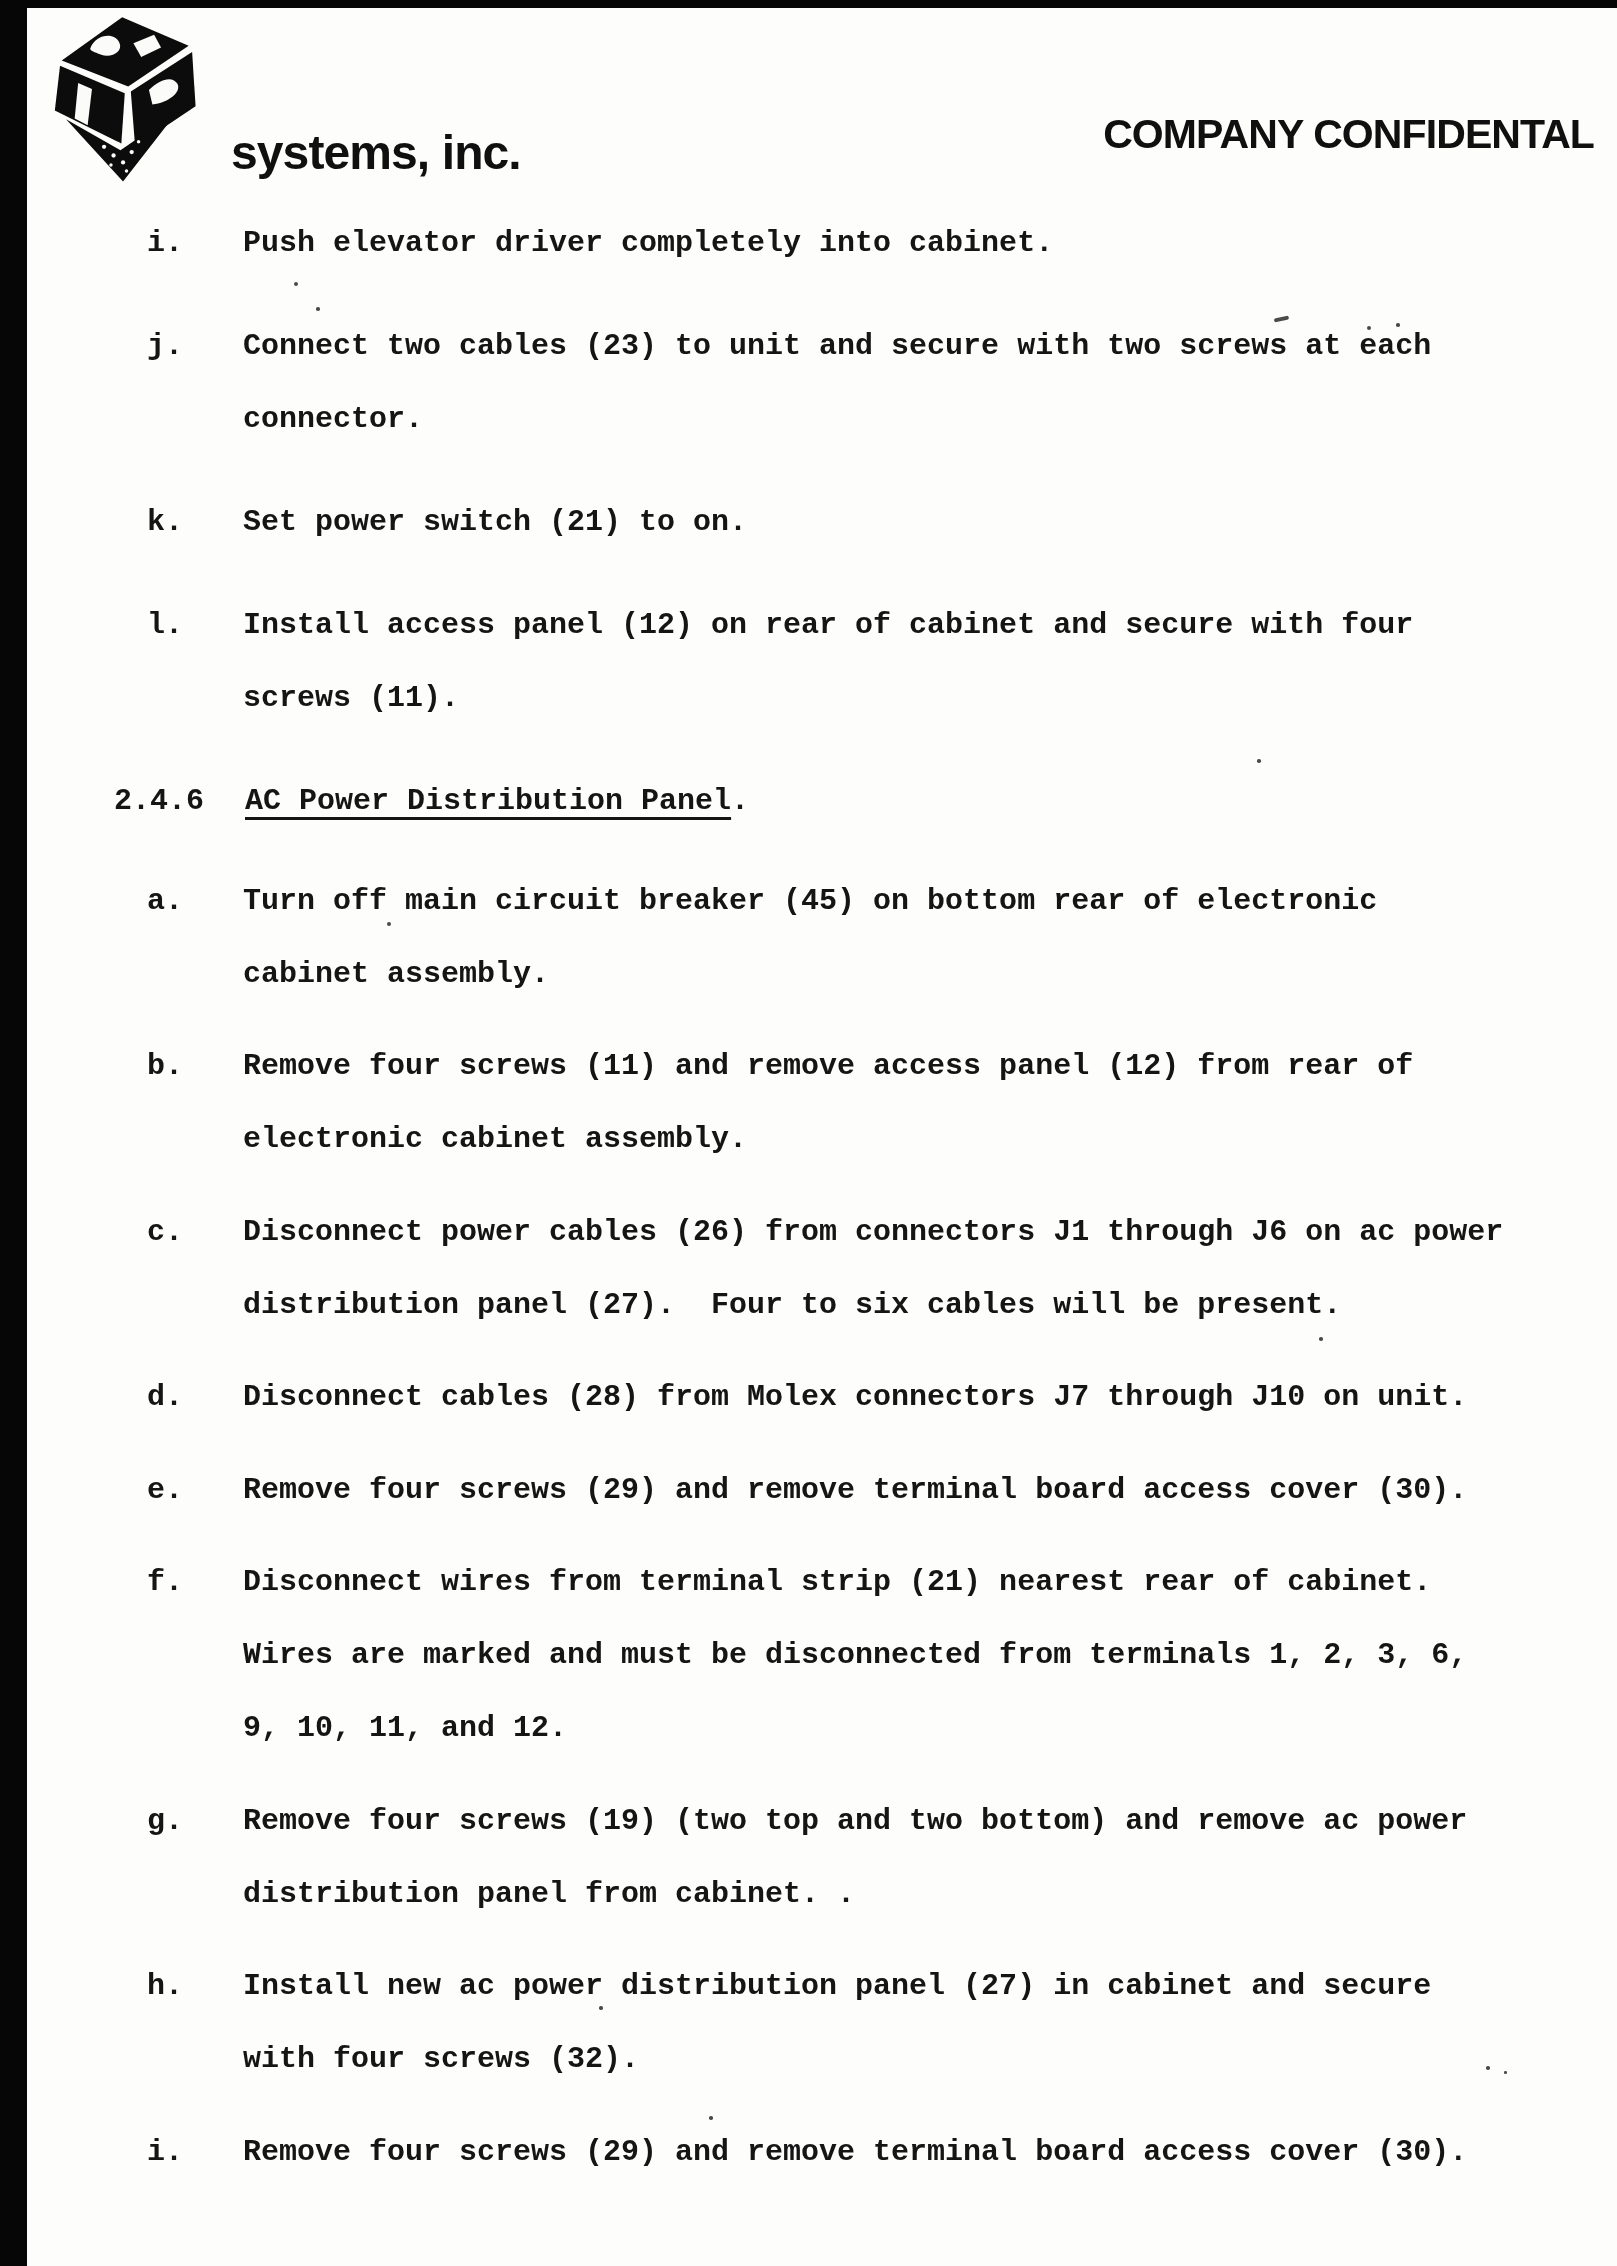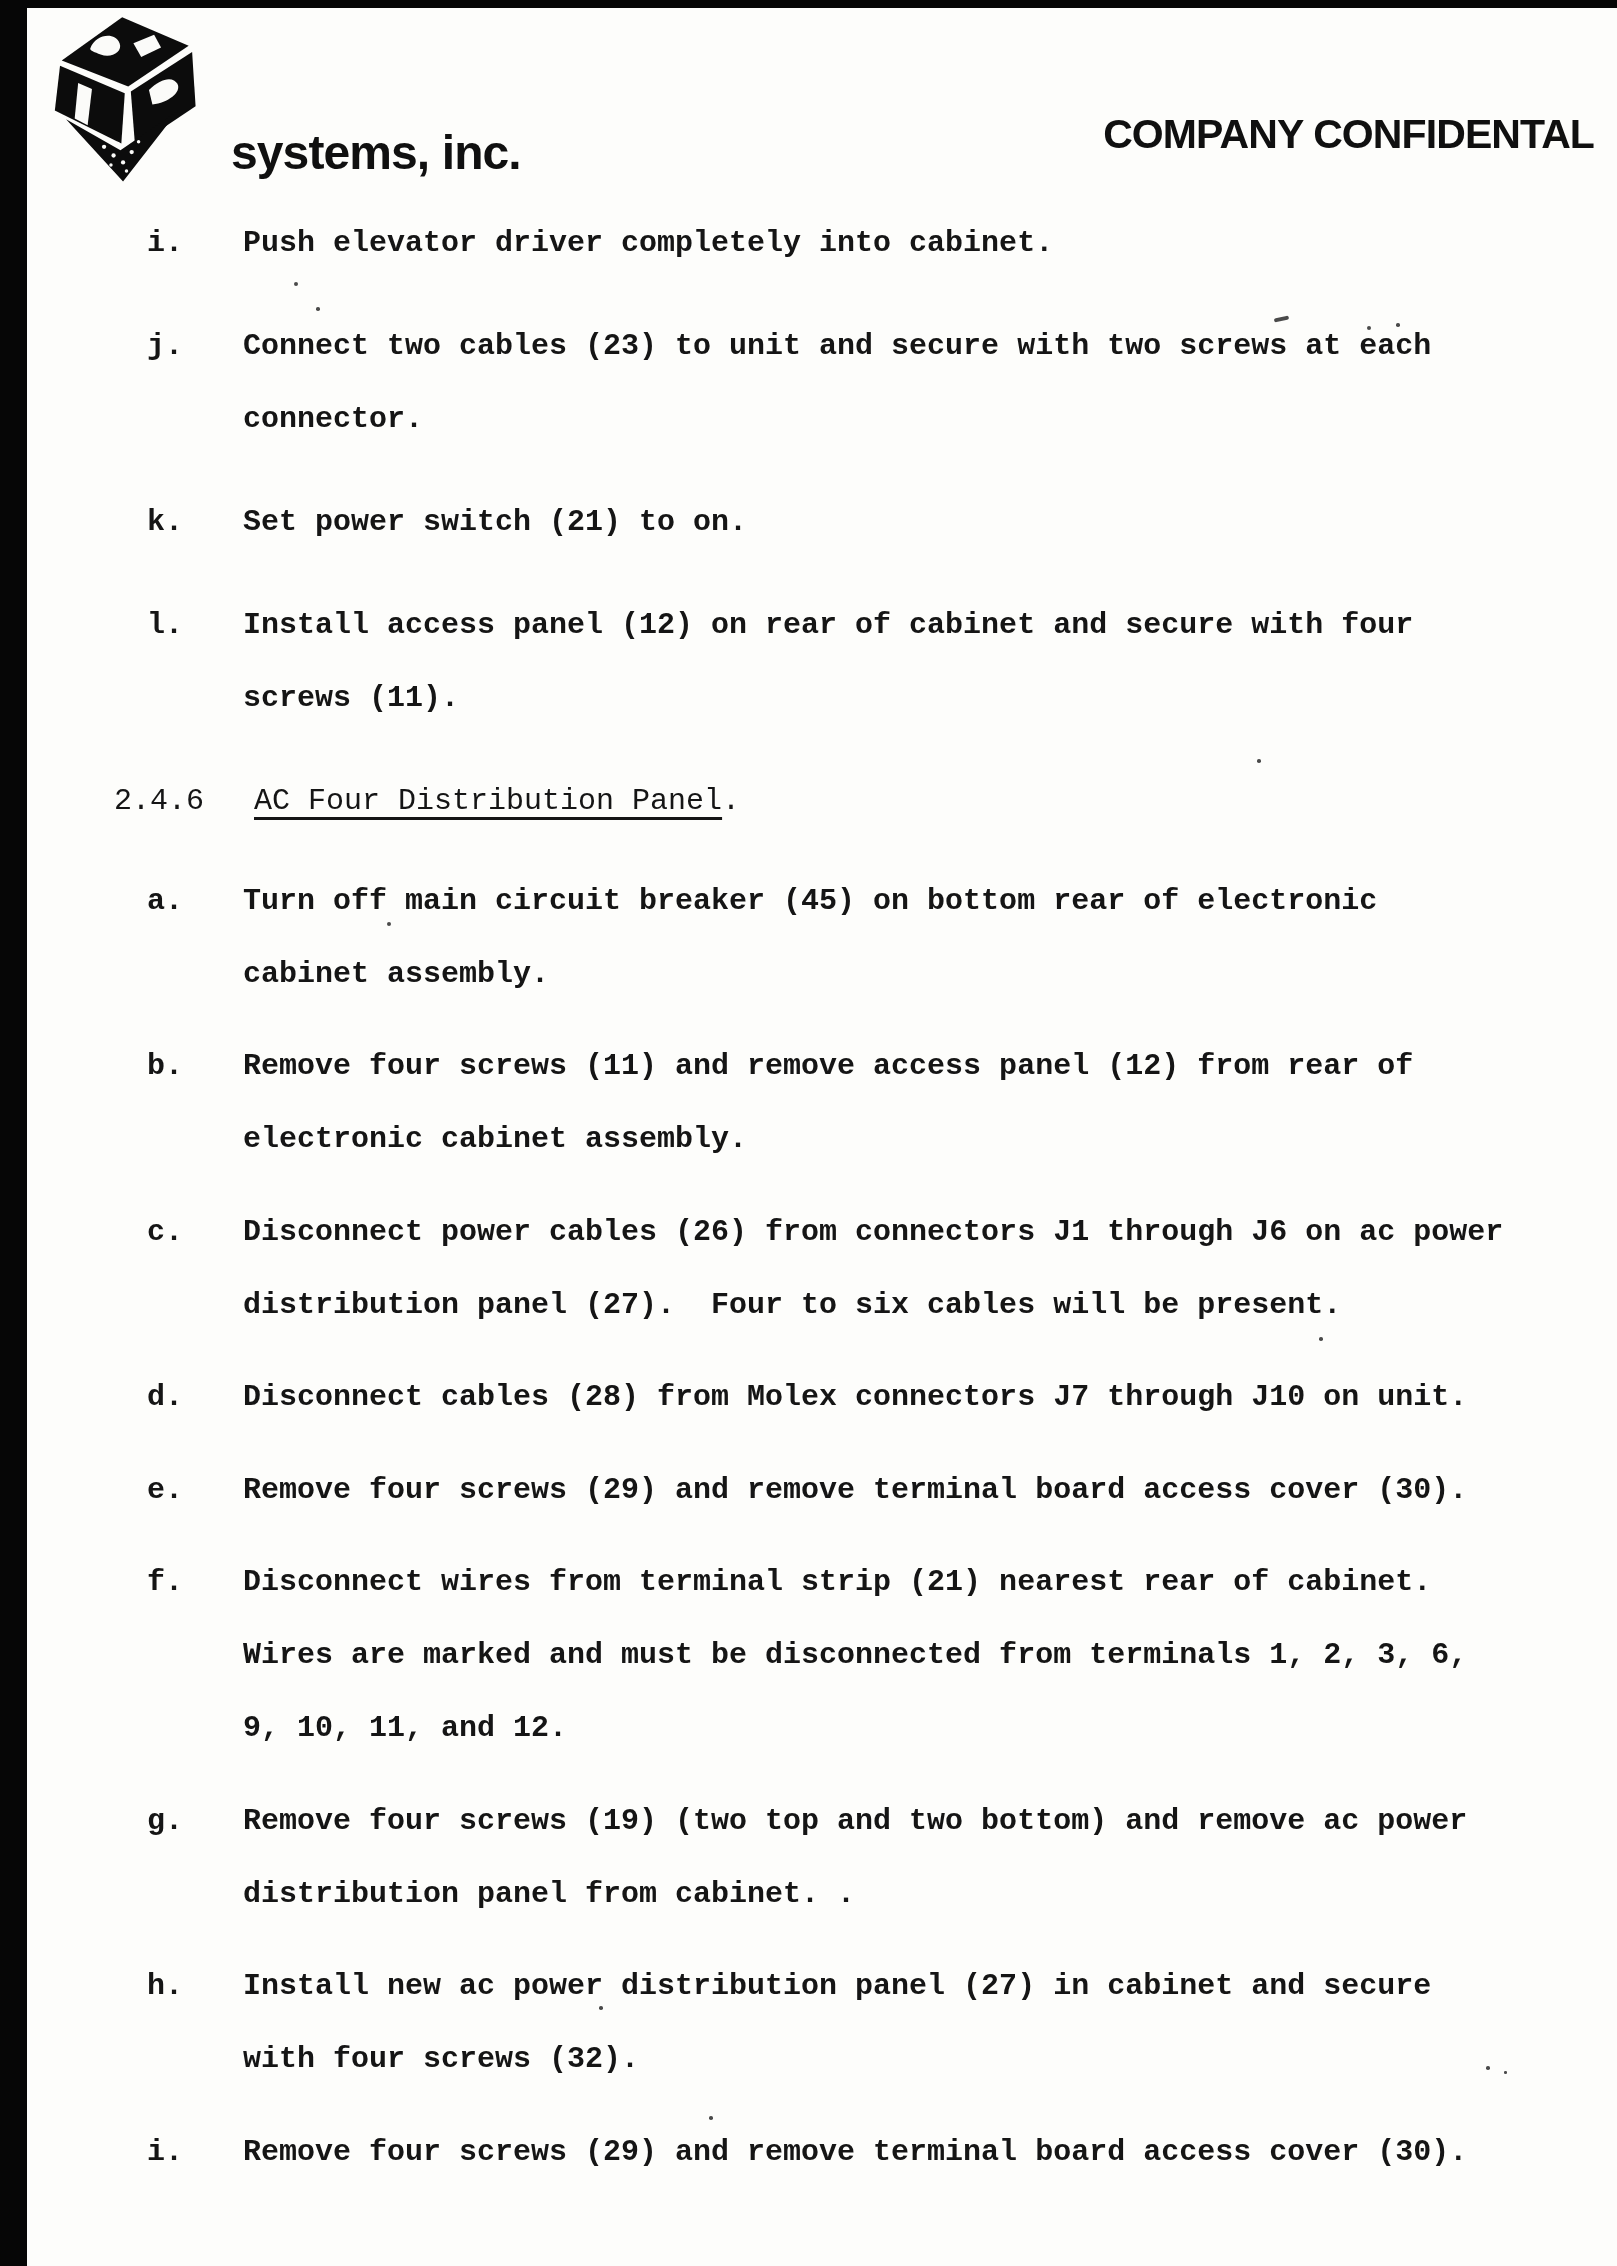--- a/index.html
+++ b/index.html
@@ -38,21 +38,21 @@
     display:flex; align-items:flex-start;
     font-size:30px; font-weight:700; line-height:73px;
   }
   .group-top .step { margin-bottom:30px; }
   .group-sec .step { margin-bottom:19.5px; }
   .step-label { flex:0 0 96px; width:96px; }
   .step-text  { width:1277px; white-space:pre-wrap; }
 
   .section-heading {
     display:flex; margin-left:-33px; margin-bottom:26.6px;
-    font-size:30px; font-weight:400; line-height:73px;gap:9px;
+    font-size:30px; font-weight:700; line-height:73px;
   }
   .section-number { flex:0 0 131px; width:131px; }
   .section-title {
     text-decoration:underline;
     text-decoration-thickness:2.7px;
     text-underline-offset:8px;
   }
 
   .footer {
     position:absolute; top:2218px; left:0; width:100%;
@@ -116,21 +116,21 @@
         <span class="step-text">Set power switch (21) to on.</span>
       </div>
       <div class="step">
         <span class="step-label">l.</span>
         <span class="step-text">Install access panel (12) on rear of cabinet and secure with four screws (11).</span>
       </div>
     </div>
 
     <div class="section-heading">
       <span class="section-number">2.4.6</span>
-      <span><span class="section-title">AC Four Distribution Panel</span><span>.</span></span>
+      <span><span class="section-title">AC Power Distribution Panel</span><span>.</span></span>
     </div>
 
     <div class="group-sec">
       <div class="step">
         <span class="step-label">a.</span>
         <span class="step-text">Turn off main circuit breaker (45) on bottom rear of electronic cabinet assembly.</span>
       </div>
       <div class="step">
         <span class="step-label">b.</span>
         <span class="step-text">Remove four screws (11) and remove access panel (12) from rear of electronic cabinet assembly.</span>

